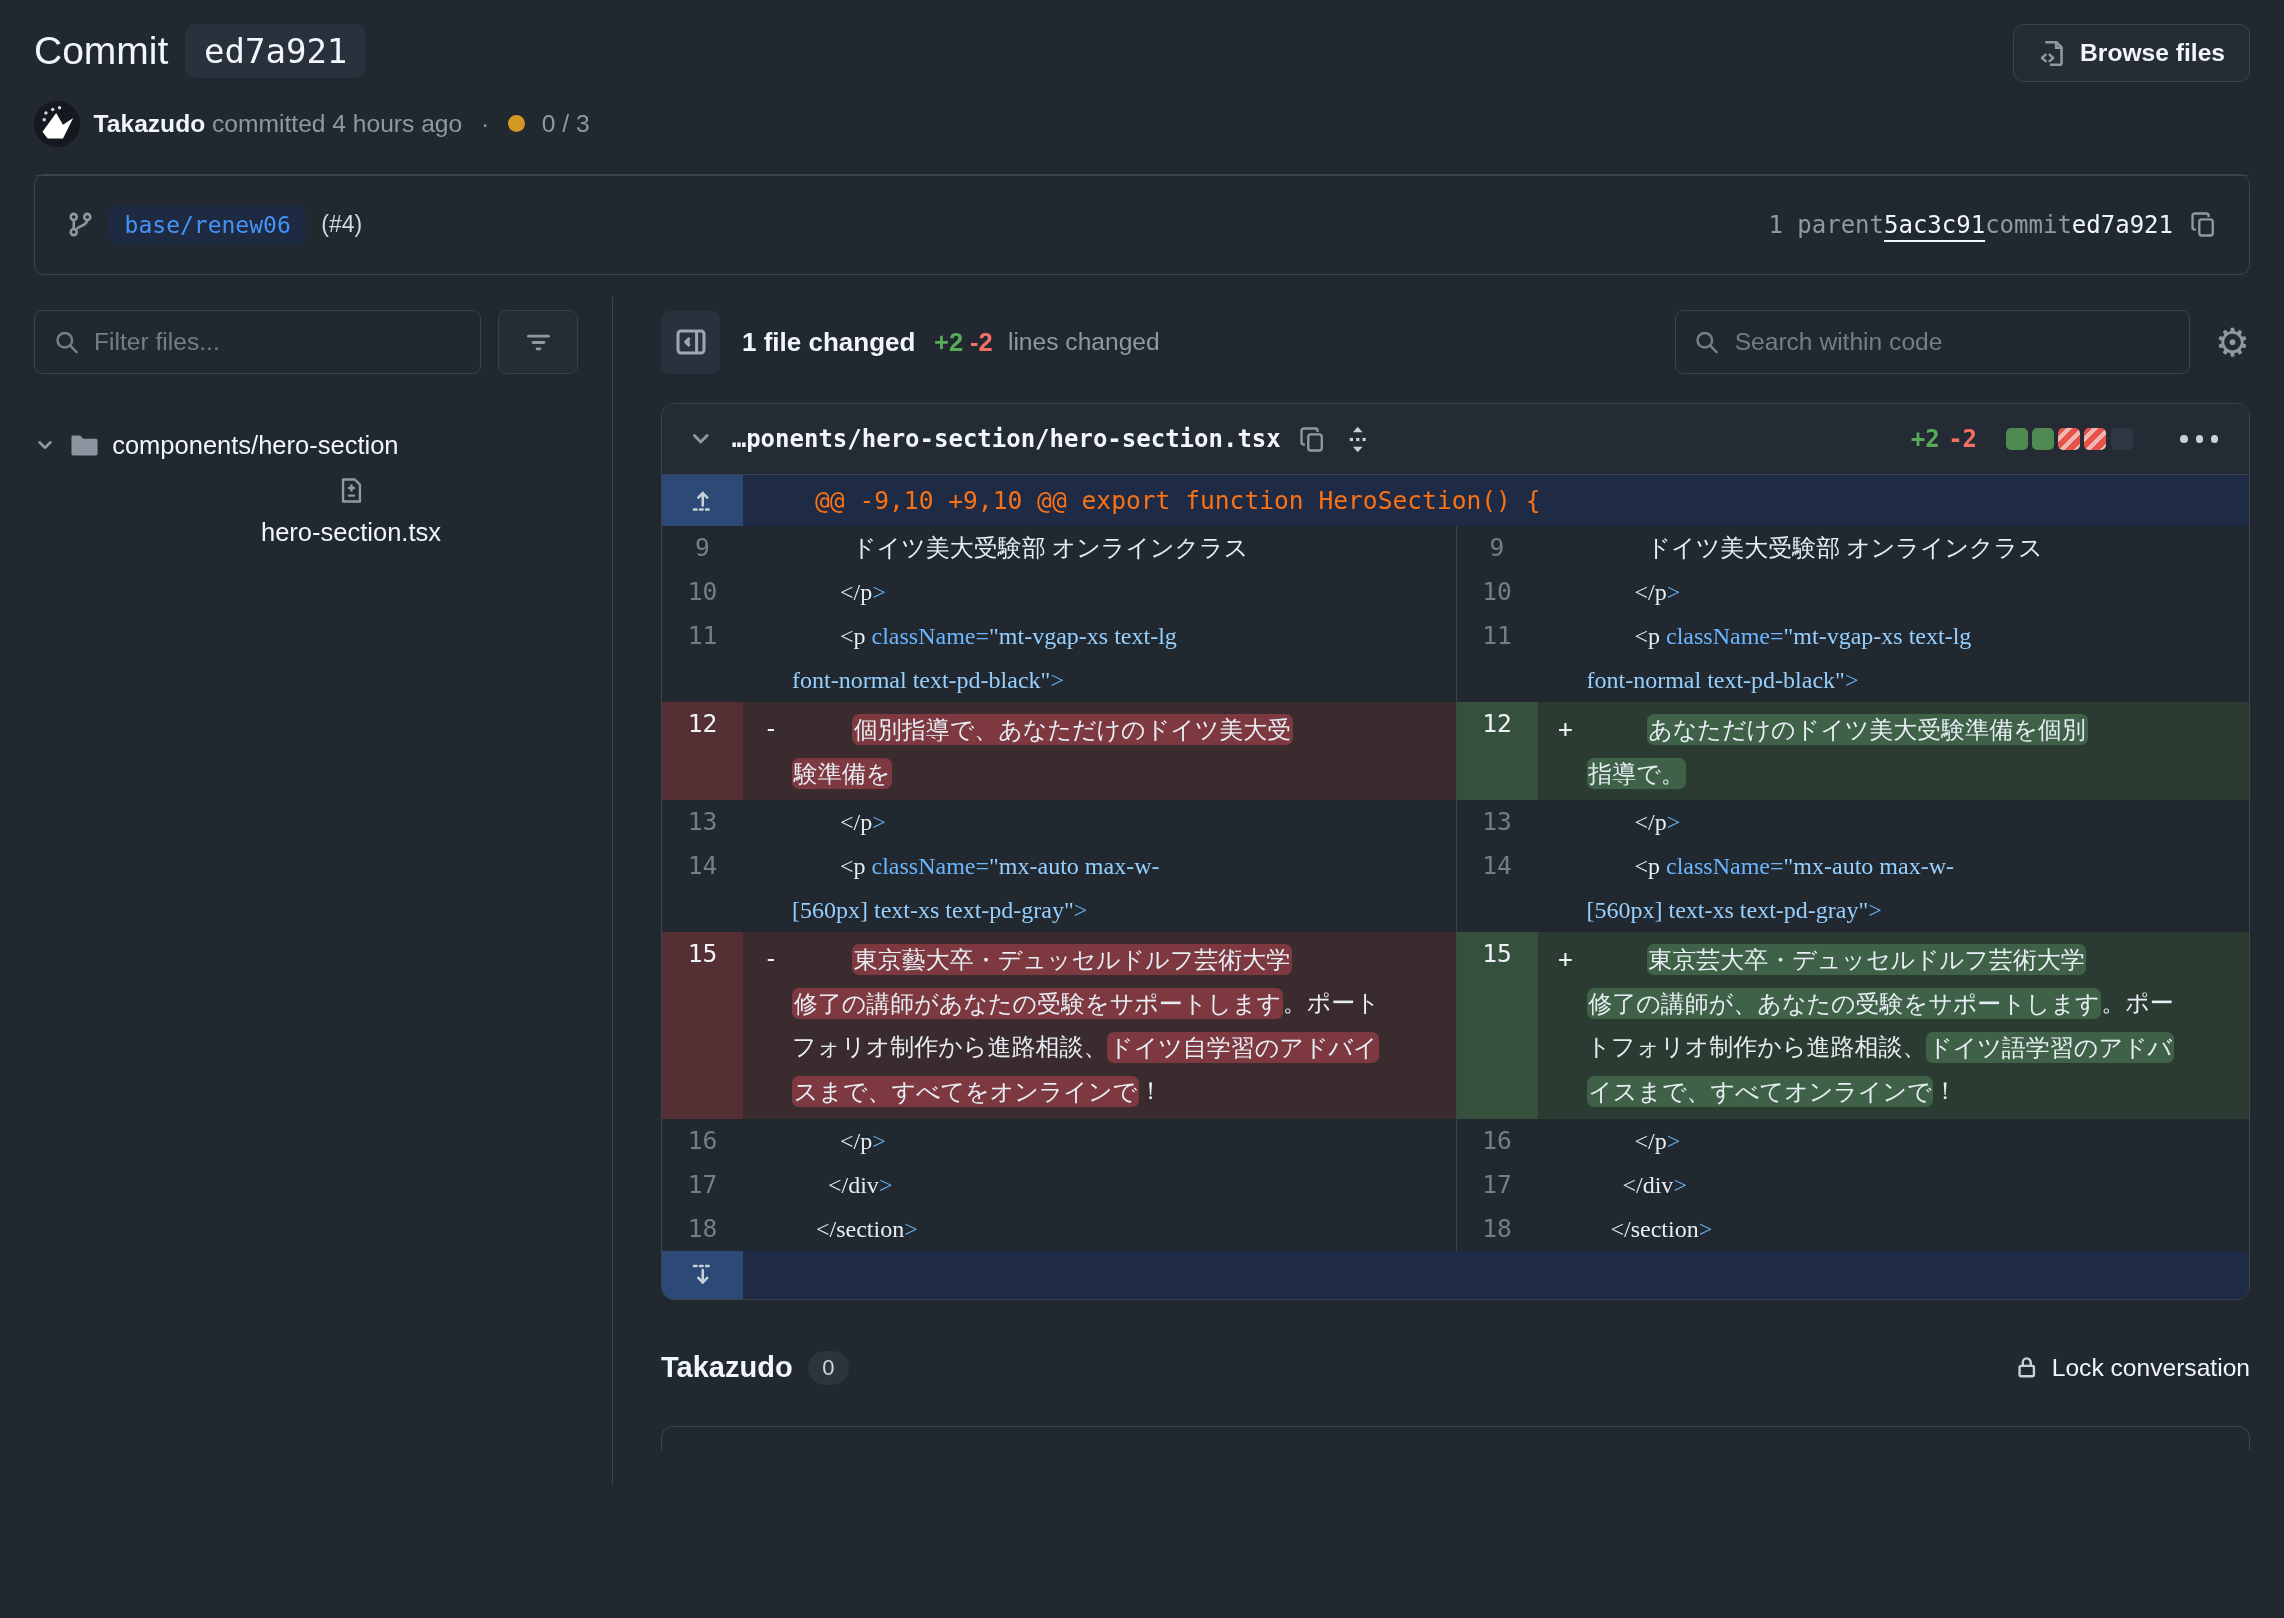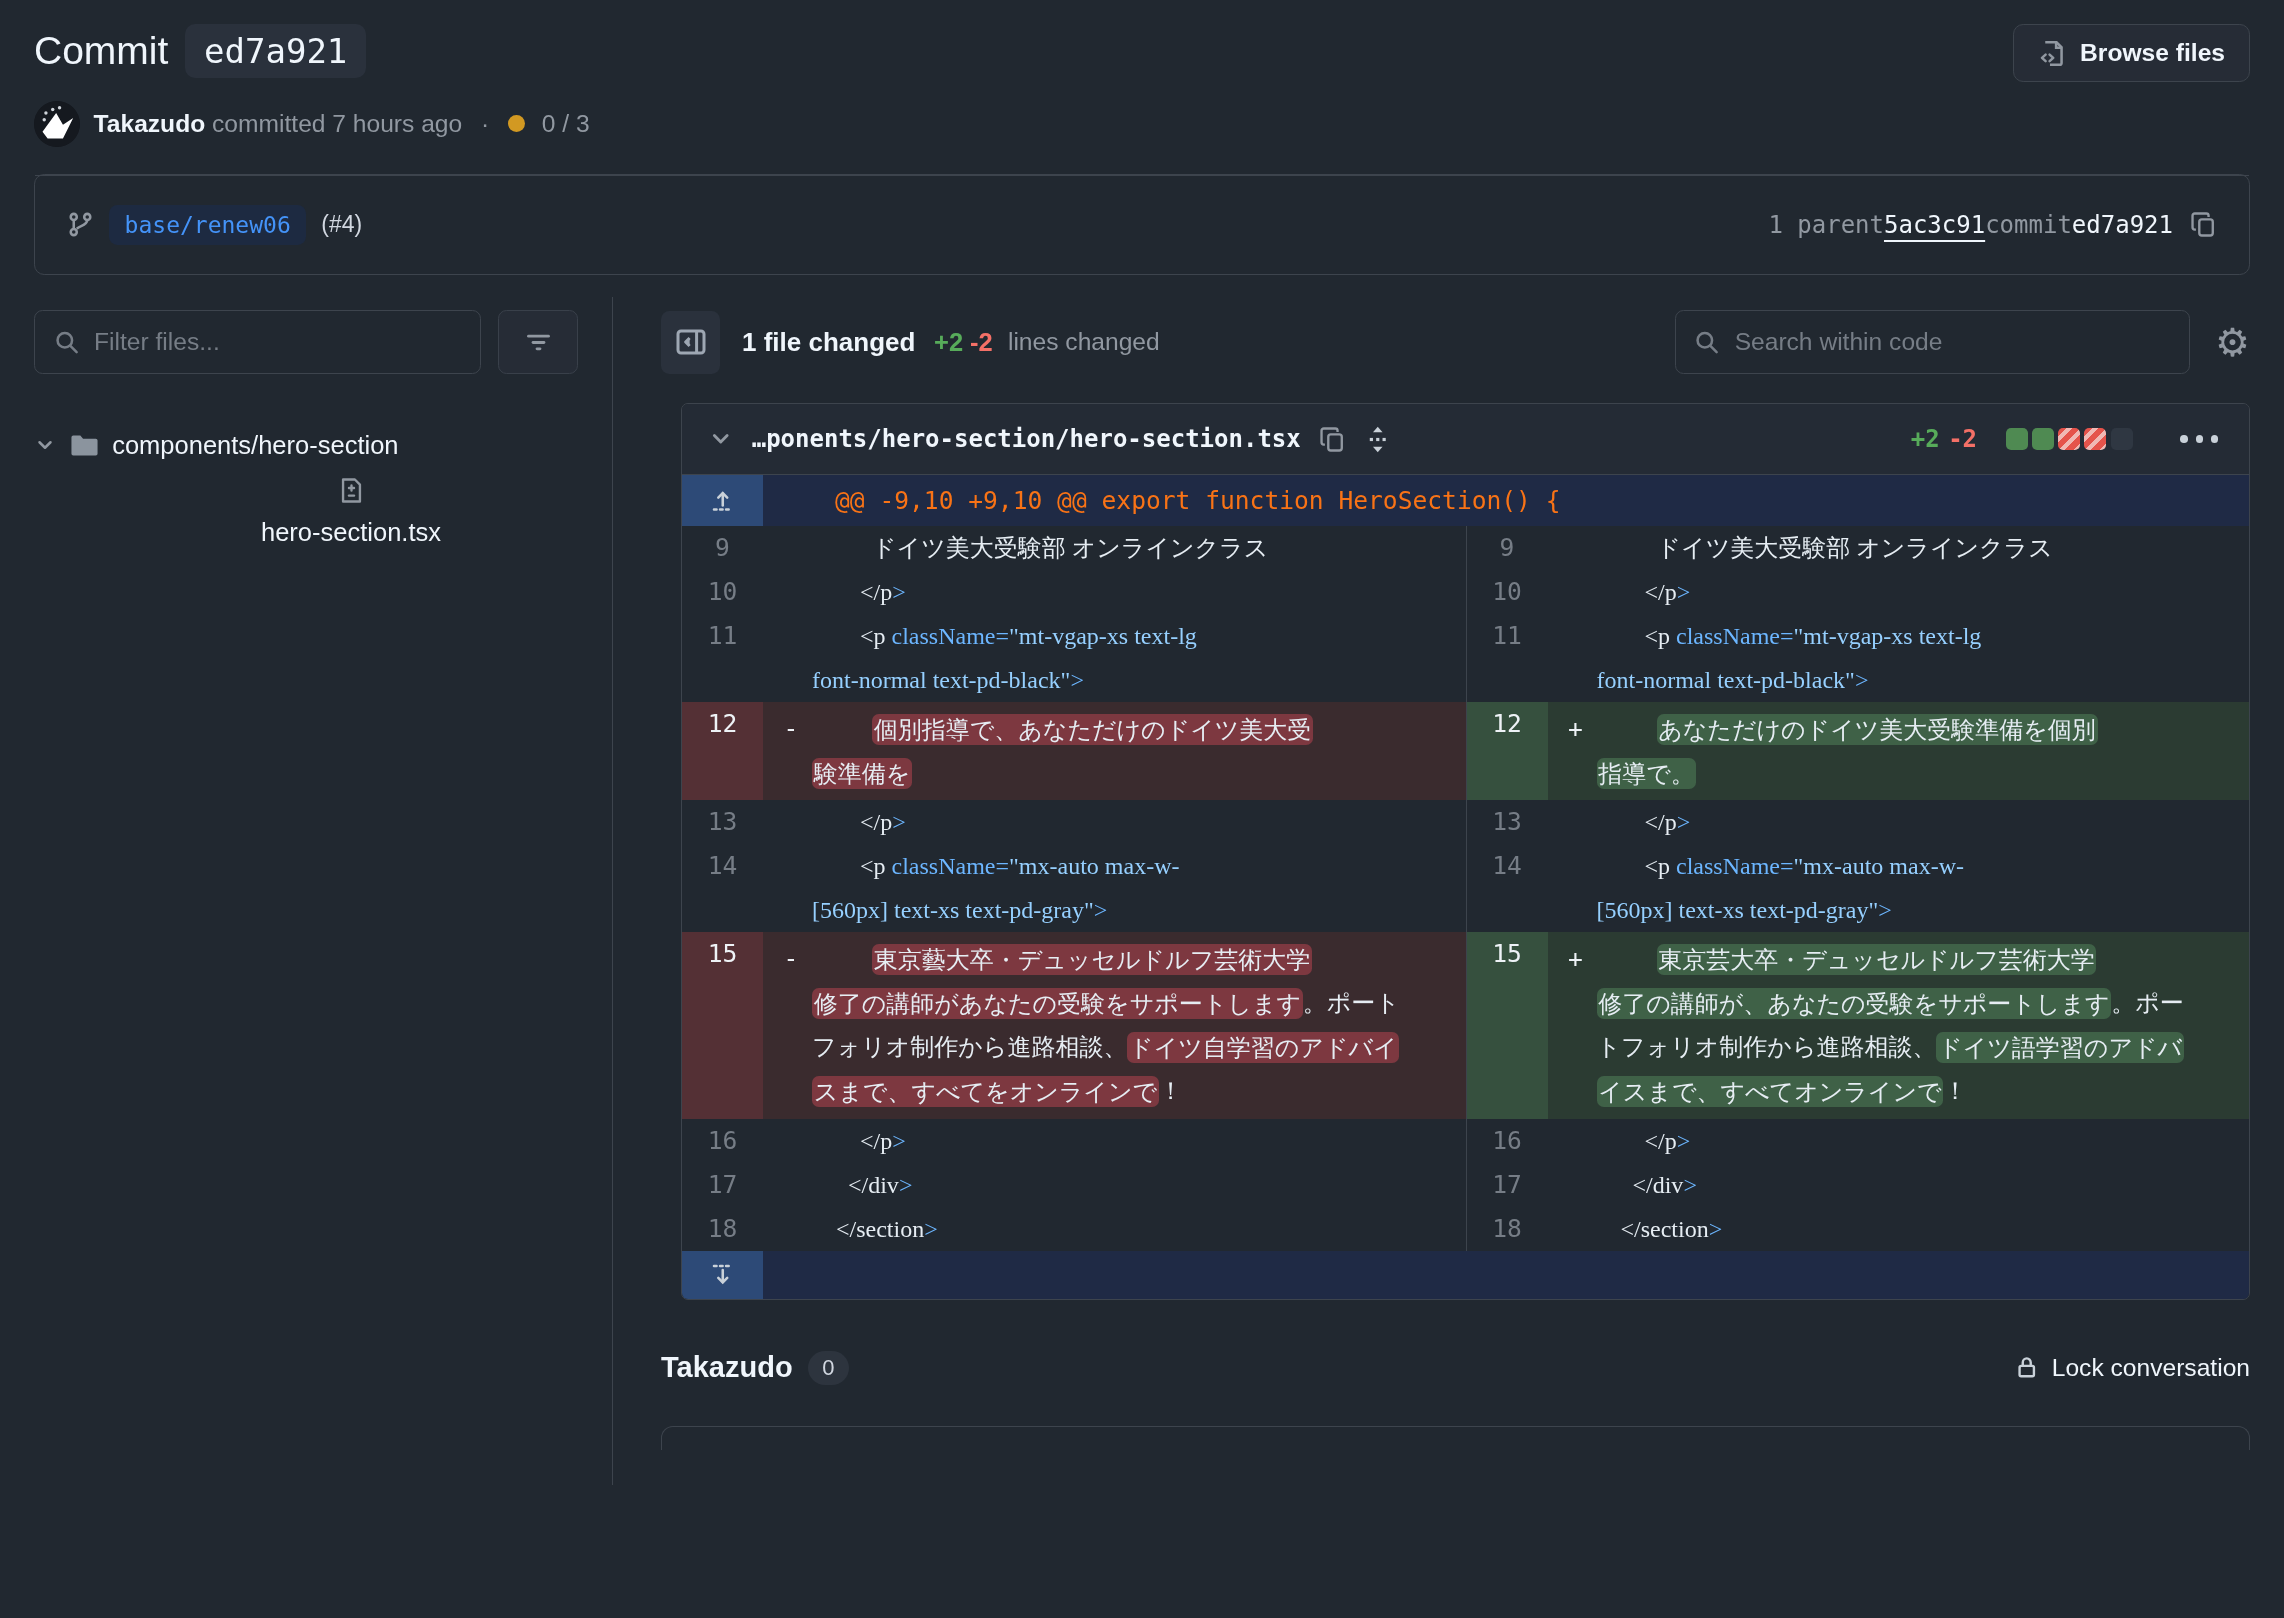--- a/index.html
+++ b/index.html
@@ -70,21 +70,21 @@
     display:flex; align-items:center; justify-content:center; cursor:pointer; margin-right:22px; }
   .files-changed { font-size:26px; font-weight:700; color:#f0f6fc; margin-right:18.7px; }
   .add-count { color:#57ab5a; font-weight:700; font-size:25.5px; }
   .del-count { color:#f47067; font-weight:700; font-size:25.5px; margin-left:6.8px; }
   .lines-changed { color:#9198a1; font-size:24.6px; margin-left:15.3px; }
   .toolbar-spacer { flex:1; }
   .search-wrap { width:635px; }
   .gear { font-size:39px; color:#9198a1; margin-left:25.5px; background:none; border:none; cursor:pointer; line-height:1; }
 
   
-  .file-card { margin-top:29px; border:1.7px solid #3d444d; border-radius:7px; overflow:hidden;margin-left:20px; }
+  .file-card { margin-top:29px; border:1.7px solid #3d444d; border-radius:13px; overflow:hidden; }
   .file-header { height:71px; background:#242b35; border-bottom:1.7px solid #3d444d;
     display:flex; align-items:center; padding:0 25.5px; gap:18.7px; }
   .file-path { font-family:"DejaVu Sans Mono",monospace; font-size:24px; font-weight:700; color:#f0f6fc; }
   .fh-spacer { flex:1; }
   .fh-counts { font-family:"DejaVu Sans Mono",monospace; font-size:24px; font-weight:700; }
   .fh-counts .plus { color:#57ab5a; } .fh-counts .minus { color:#f47067; margin-left:8.5px; }
   .blocks { display:flex; gap:4.2px; margin-left:10.2px; }
   .blk { width:22px; height:22px; border-radius:5.1px; }
   .blk.added { background:#4f8a52; }
   .blk.deleted { background:repeating-linear-gradient(135deg,#e5534b 0 6px,#f0b8b4 6px 10.2px); }
@@ -159,21 +159,21 @@
       <svg width="46" height="46" viewBox="0 0 54 54">
         <circle cx="27" cy="27" r="27" fill="#15191f"></circle>
         <polygon points="10,36 26,14 34,28 46,20 34,44 16,44" fill="#ffffff"></polygon>
         <circle cx="14" cy="14" r="2" fill="#cfd4da"></circle>
           <circle cx="22" cy="10" r="2" fill="#cfd4da"></circle>
         <circle cx="30" cy="8" r="2" fill="#cfd4da"></circle>
           <circle cx="12" cy="22" r="2" fill="#cfd4da"></circle>
       </svg>
     </span>
     <span><span class="author">Takazudo</span>
-      <span class="muted">committed 7 hours ago</span></span>
+      <span class="muted">committed 4 hours ago</span></span>
     <span class="dot-sep">·</span>
     <span class="check-dot"></span>
     <span class="checks">0 / 3</span>
   </div>
 </header>
 
 <section class="commit-card">
   <div class="commit-branch-row">
     <span>
       <svg width="27" height="27" viewBox="0 0 16 16" fill="none" stroke="#9198a1" stroke-width="1.5">

